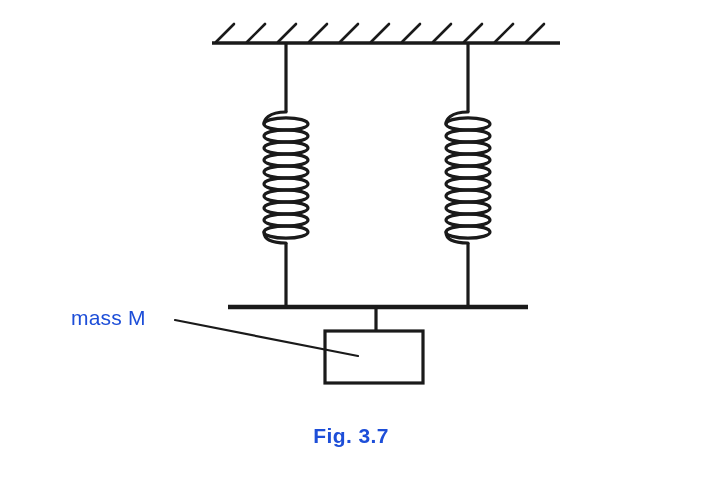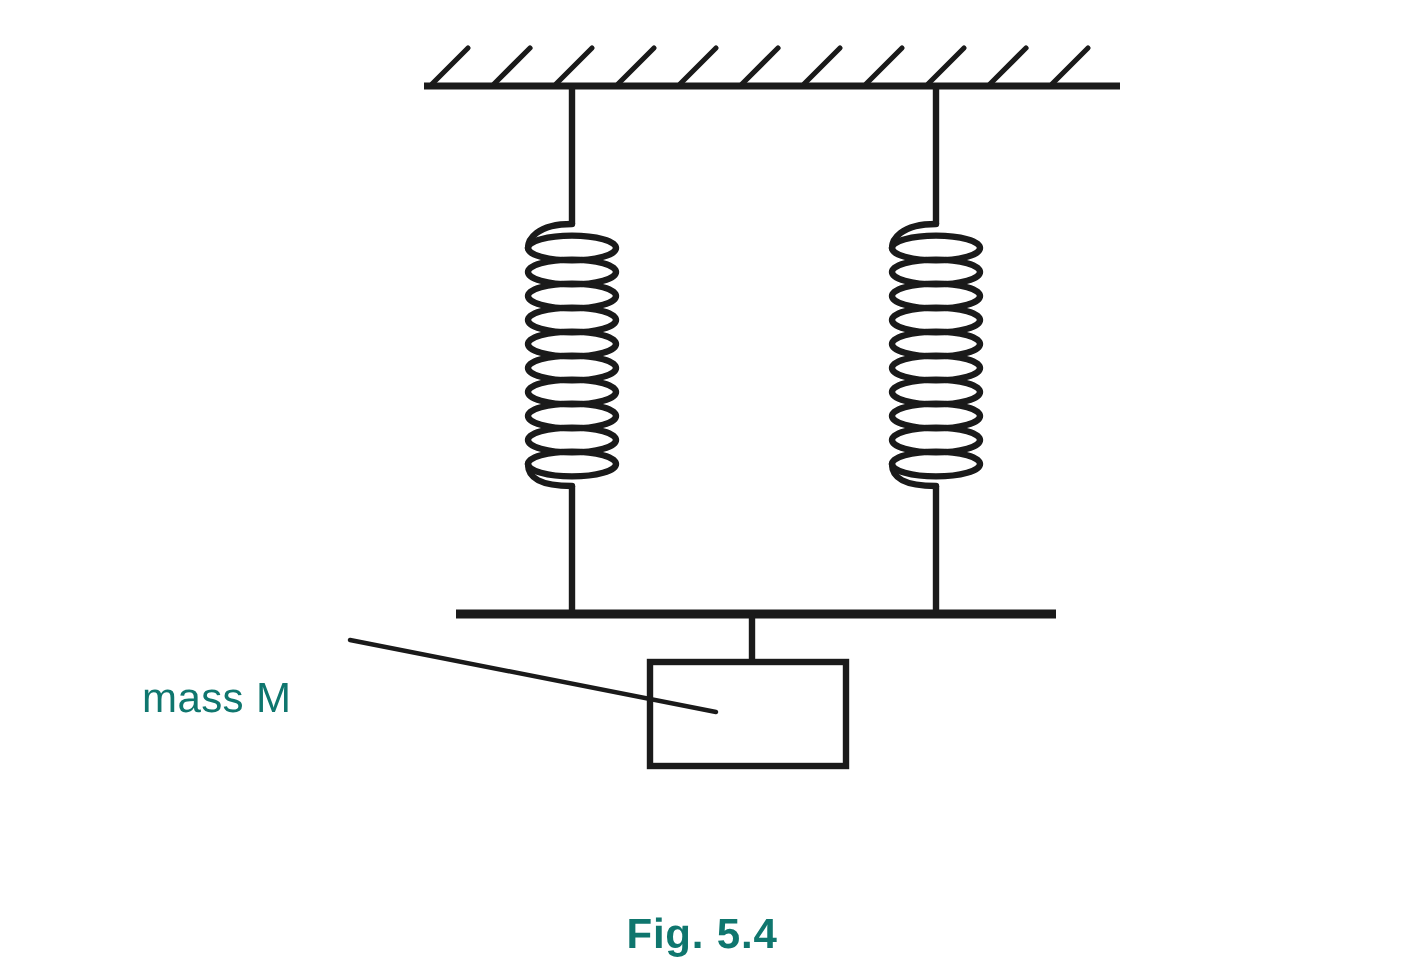--- a/index.html
+++ b/index.html
@@ -22,23 +22,22 @@
   #diagram-svg {
     position: absolute;
     left: 0;
     top: 0;
     width: 702px;
     height: 486px;
     display: block;
   }
   .label-text {
     position: absolute;
-    color: #0f766e;
+    color: #1d4ed8;
     white-space: nowrap;
-    margin-top: 32px;
   }
   #mass-label {
     left: 71px;
     top: 306px;
     font-size: 21px;
     font-weight: 400;
     letter-spacing: 0.2px;
   }
   #figure-caption {
     left: 0;
@@ -116,15 +115,15 @@
 
     <line x1="376" y1="307" x2="376" y2="332" stroke="#1a1a1a" stroke-width="3.2"></line>
 
     <rect x="325" y="331" width="98" height="52" fill="#ffffff" stroke="#1a1a1a" stroke-width="3.2"></rect>
 
     <line x1="175" y1="320" x2="358" y2="356" stroke="#1a1a1a" stroke-width="2.2" stroke-linecap="round"></line>
   </svg>
 
   <div class="label-text" id="mass-label">mass M</div>
 
-  <div class="label-text" id="figure-caption">Fig. 5.4</div>
+  <div class="label-text" id="figure-caption">Fig. 3.7</div>
 
 </div>
 
 </body></html>

